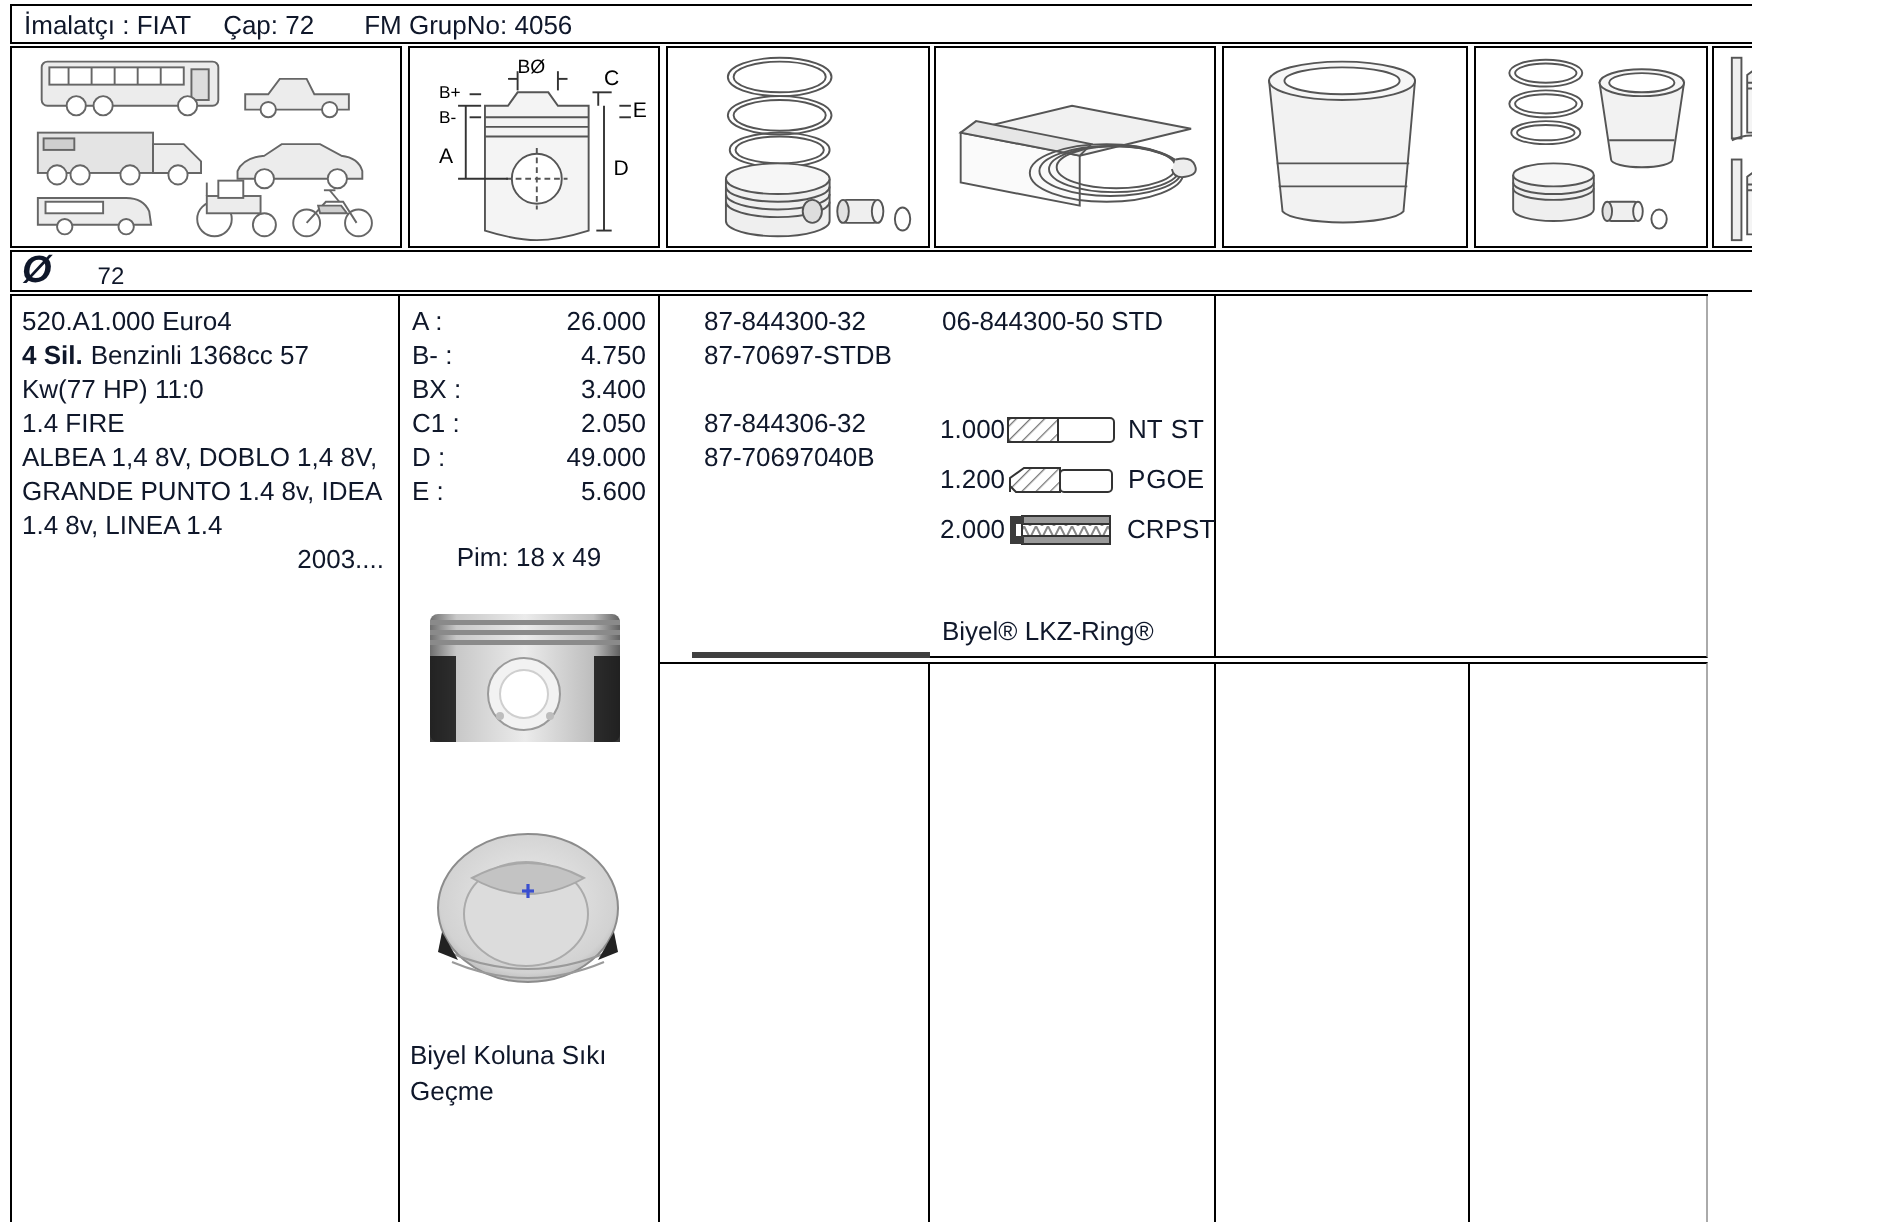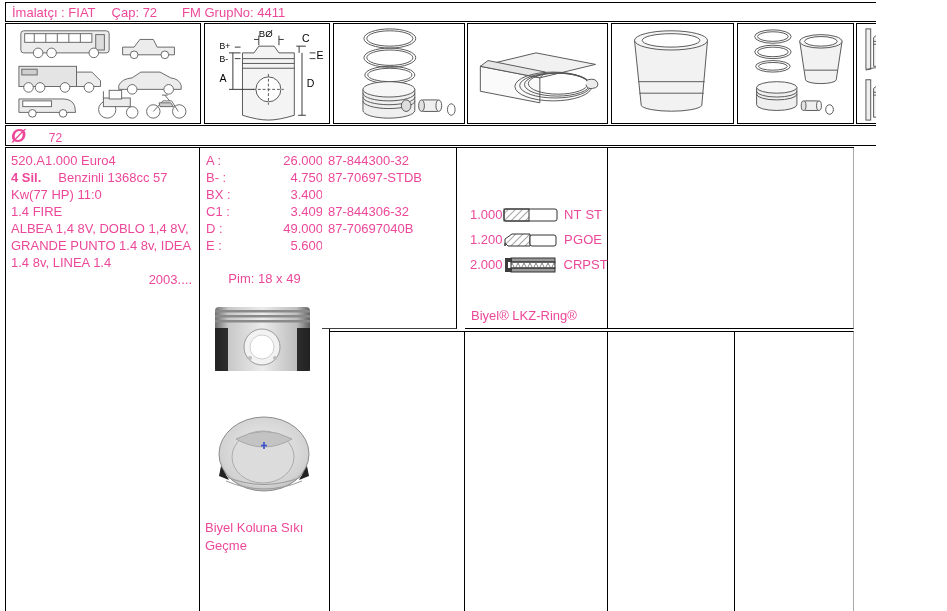--- a/index.html
+++ b/index.html
@@ -1,42 +1,42 @@
 <!DOCTYPE html>
 <html><head>
 <meta charset="utf-8">
 <style>
   html,body{margin:0;padding:0;background:#fff}
   .page{position:relative;width:876px;height:611px;background:#fff;
-        font-family:"Liberation Sans",sans-serif;font-size:13px;color:#ec4899;overflow:hidden}
+        font-family:"Liberation Sans",sans-serif;font-size:13px;color:#0f172a;overflow:hidden}
   .abs{position:absolute;box-sizing:border-box}
   .box{border:1px solid #000;background:#fff}
   
   .hdr{left:5px;top:2px;width:940px;height:20px;display:flex;align-items:center;padding:0 6px}
   .hdr .seg1{margin-right:16px}
   .hdr .seg2{margin-right:25px}
   
   .icell{top:23px;height:101px;display:flex;align-items:center;justify-content:flex-start;overflow:hidden}
   
   .bore{left:5px;top:125px;width:940px;height:21px;display:flex;align-items:center;padding:0 5px}
   .bore .sym{font-size:19px;font-weight:bold;font-style:italic;line-height:18px}
   .bore .val{font-size:12px;margin-left:23px;margin-top:4px}
   
   .main{left:5px;top:147px;width:849px;height:464px;border-top:1px solid #000;border-left:1px solid #000}
   .cell{position:absolute;box-sizing:border-box;background:#fff}
   .c1{left:0;top:0;width:194px;height:464px;border-right:1px solid #000;padding:4px 5px;line-height:17px}
   .c2{left:194px;top:0;width:130px;height:464px;border-right:1px solid #000;padding-top:4px}
-  .c3t{left:316px;top:0;width:135px;height:181px;border-right:1px solid #000;border-bottom:1px solid #404040;padding-top:4px}
+  .c3t{left:340px;top:0;width:135px;height:181px;border-right:1px solid #000;border-bottom:3px solid #404040;padding-top:4px}
   .c3b{left:324px;top:183px;width:135px;height:281px;border-right:1px solid #000;border-top:1px solid #000}
   .c4t{left:459px;top:0;width:143px;height:181px;border-right:1px solid #000;border-bottom:1px solid #000;padding-top:4px}
   .c4b{left:459px;top:183px;width:143px;height:281px;border-right:1px solid #000;border-top:1px solid #000}
   .c5t{left:602px;top:0;width:246px;height:181px;border-right:1px solid #aaa;border-bottom:1px solid #000}
   .c5b{left:602px;top:183px;width:127px;height:281px;border-right:1px solid #000;border-top:1px solid #000}
   .c6b{left:729px;top:183px;width:119px;height:281px;border-right:1px solid #aaa;border-top:1px solid #000}
-  .b{font-weight:bold;margin-right:17px}
+  .b{font-weight:bold;margin-right:4px}
   .year{text-align:right;padding-right:2px}
   
   .dim-row{display:flex;justify-content:space-between;padding:0 6px;height:17px;line-height:17px}
   .pin{position:absolute;top:123px;left:0;width:100%;text-align:center}
   .photo1{position:absolute;left:14px;top:158px}
   .photo2{position:absolute;left:17px;top:268px}
   .note{position:absolute;left:5px;top:371px;width:118px;line-height:18px}
   
   .pn{height:17px;line-height:17px;padding-left:6px;white-space:nowrap}
   .gap17{height:17px}
@@ -54,21 +54,21 @@
   svg text{font-family:"Liberation Sans",sans-serif}
 </style>
 </head>
 <body>
 
 <div class="page">
 
   <div class="abs box hdr">
     <span class="seg1">İmalatçı : FIAT</span>
     <span class="seg2">Çap: 72</span>
-    <span>FM GrupNo: 4411</span>
+    <span>FM GrupNo: 4056</span>
   </div>
 
   <div class="abs box icell" style="left:5px;width:196px">
     <svg width="190" height="96" viewBox="0 0 195 100">
       <g stroke="#666" fill="#ececec" stroke-width="1">
 
         <g>
           <rect x="14" y="5" width="92" height="23" rx="3"></rect>
           <rect x="18" y="8" width="70" height="9" fill="#fff"></rect>
           <line x1="28" y1="8" x2="28" y2="17"></line>
@@ -300,21 +300,21 @@
       <div class="dim-row">
           <span>B- :</span>
           <span>4.750</span>
         </div>
       <div class="dim-row">
           <span>BX :</span>
           <span>3.400</span>
         </div>
       <div class="dim-row">
           <span>C1 :</span>
-          <span>3.409</span>
+          <span>2.050</span>
         </div>
       <div class="dim-row">
           <span>D :</span>
           <span>49.000</span>
         </div>
       <div class="dim-row">
           <span>E :</span>
           <span>5.600</span>
         </div>
       <div class="pin">Pim: 18 x 49</div>
@@ -372,20 +372,21 @@
     <div class="cell c3t">
       <div class="pn">87-844300-32</div>
       <div class="pn">87-70697-STDB</div>
       <div class="gap17"></div>
       <div class="pn">87-844306-32</div>
       <div class="pn">87-70697040B</div>
     </div>
     <div class="cell c3b"></div>
 
     <div class="cell c4t">
+      <div class="rs-line">06-844300-50 STD</div>
 
       <div class="ring-rows">
         <div class="ring-row">
           <span class="ring-size">1.000</span>
           <span class="ring-profile">
             <svg width="56" height="16" viewBox="0 0 56 16">
               <defs>
                   <pattern id="hNT" width="5" height="5" patternUnits="userSpaceOnUse" patternTransform="rotate(45)">
                     <line x1="0" y1="0" x2="0" y2="5" stroke="#777" stroke-width="1.3"></line>
                   </pattern>

